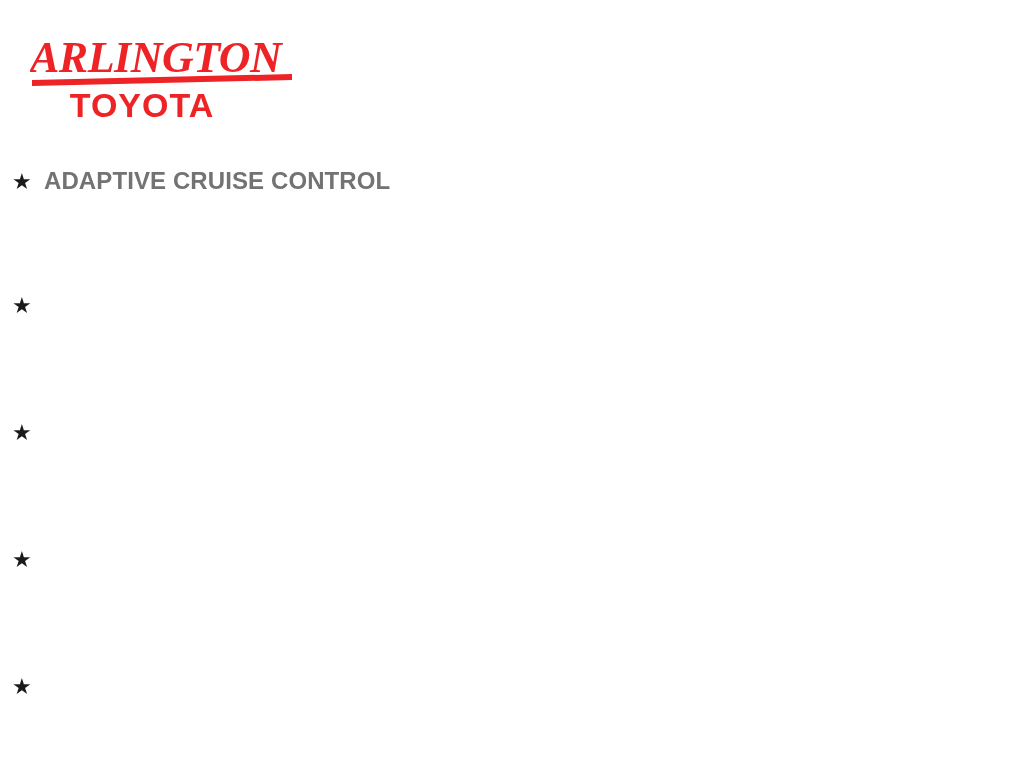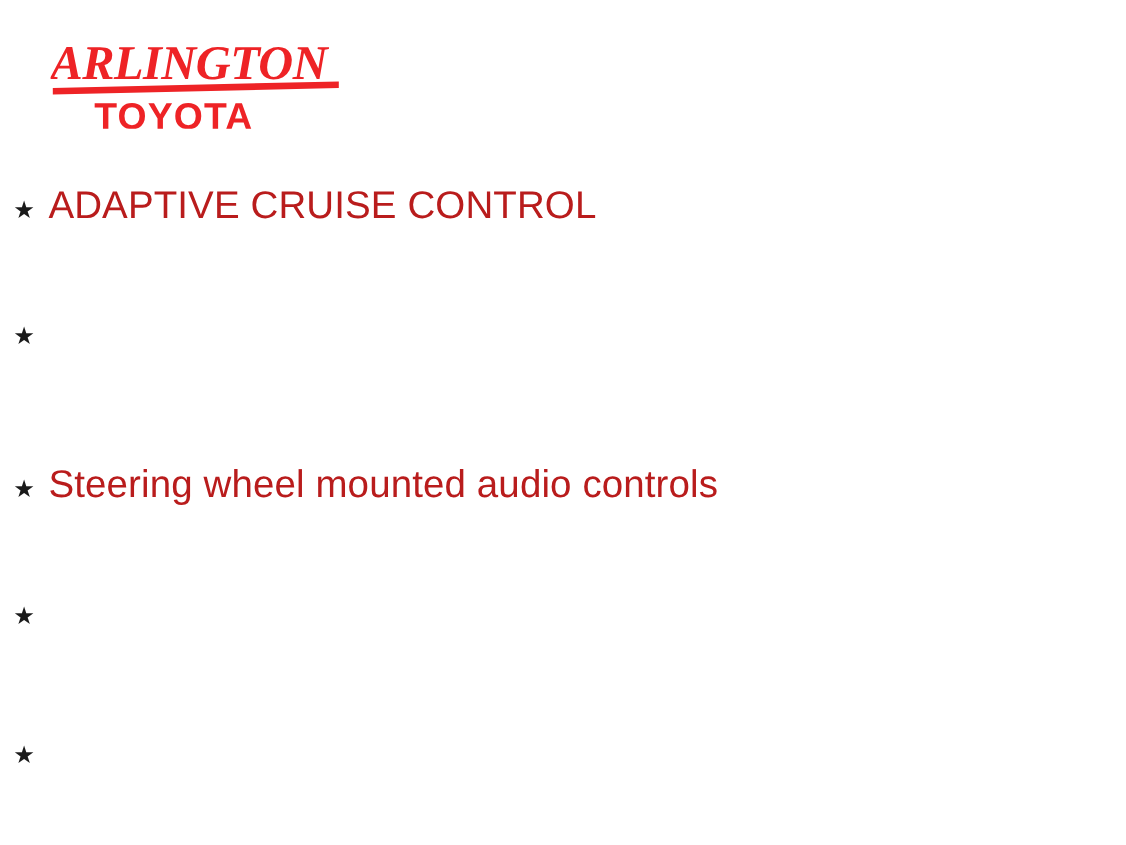--- a/index.html
+++ b/index.html
@@ -16,21 +16,20 @@
     position: relative;
   }
 
   
   .logo-block {
     position: absolute;
     left: 30px;
     top: 22px;
     width: 265px;
     height: 95px;
-    margin-left: 16px;
   }
   .logo-svg {
     display: block;
   }
 
   
   .feature-list {
     position: absolute;
     left: 12px;
     top: 168px;
@@ -47,25 +46,25 @@
   .bullet-star {
     flex: 0 0 auto;
     width: 32px;
     font-size: 22px;
     line-height: 1;
     color: #1a1a1a;
     text-align: left;
   }
   .feature-label {
     flex: 1 1 auto;
-    font-size: 35px;
+    font-size: 24px;
     line-height: 1.1;
-    color: #b91c1c;
+    color: #737373;
     letter-spacing: 0.1px;
-    font-weight: 400;
+    font-weight: 700;
   }
 </style>
 </head>
 <body>
 
 <div class="logo-block">
   <svg class="logo-svg" width="265" height="95" viewBox="0 0 265 95" xmlns="http://www.w3.org/2000/svg">
     <g fill="#EE2326">
 
       <text x="0" y="50" font-family="Liberation Serif, serif" font-size="44" font-weight="bold" font-style="italic" letter-spacing="-0.5">ARLINGTON</text>
@@ -81,21 +80,20 @@
 <ul class="feature-list">
   <li class="feature-item">
     <span class="bullet-star">★</span>
     <span class="feature-label">ADAPTIVE CRUISE CONTROL</span>
   </li>
   <li class="feature-item">
     <span class="bullet-star">★</span>
   </li>
   <li class="feature-item">
     <span class="bullet-star">★</span>
-    <span class="feature-label">Steering wheel mounted audio controls</span>
   </li>
   <li class="feature-item">
     <span class="bullet-star">★</span>
   </li>
   <li class="feature-item">
     <span class="bullet-star">★</span>
   </li>
 </ul>
 
 </body></html>

